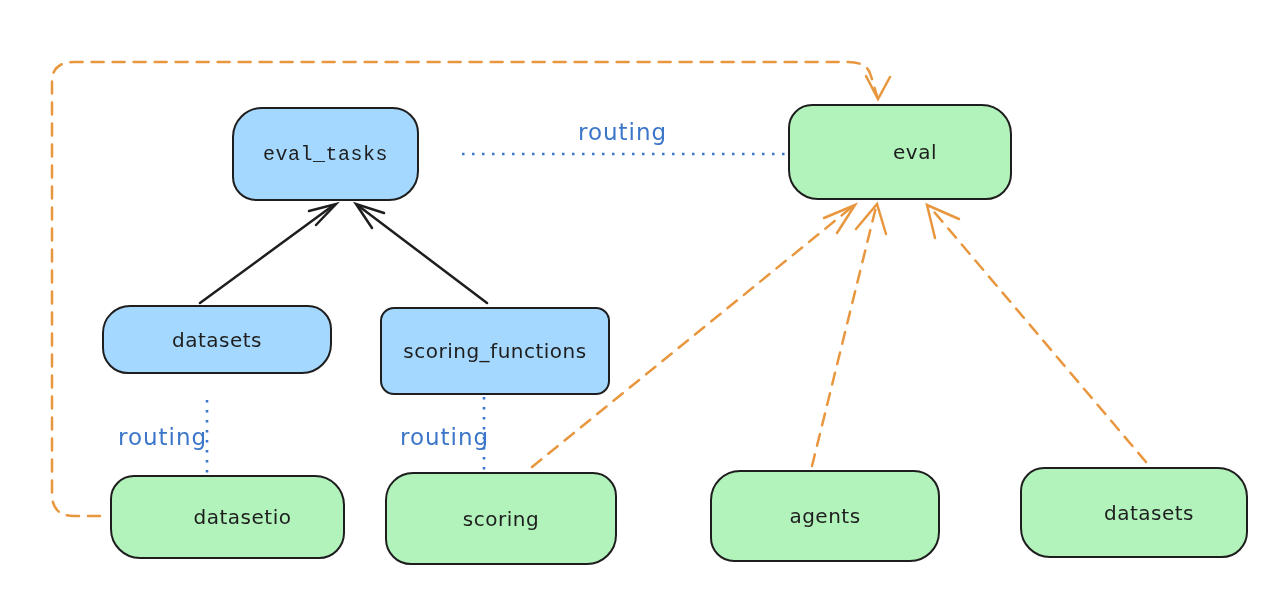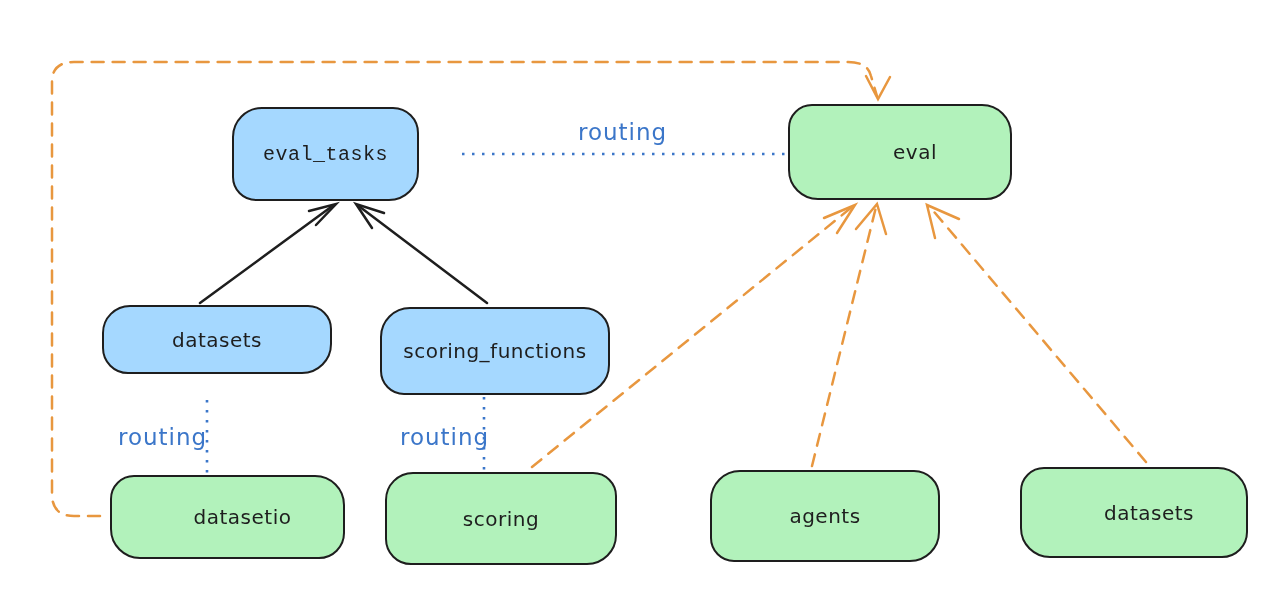--- a/index.html
+++ b/index.html
@@ -36,21 +36,21 @@
   }
   .node.blue  { background: var(--blue-fill, #a5d8ff); }
   .node.green { background: var(--green-fill, #b2f2bb); }
   .r1 { border-radius: 30px 26px 30px 24px; }
   .r2 { border-radius: 24px 30px 26px 30px; padding-left: 30px; }
   .r3 { border-radius: 28px 24px 30px 26px; }
 
   #node-eval_tasks        { left: 232px; top: 107px; width: 187px; height: 94px; font-family: Liberation Mono, monospace; }
   #node-eval              { left: 788px; top: 104px; width: 224px; height: 96px; }
   #node-datasets          { left:  102px; top: 305px; width: 230px; height: 69px; }
-  #node-scoring_functions { left: 380px; top: 307px; width: 230px; height: 88px; }
+  #node-scoring_functions { left: 380px; top: 307px; width: 230px; height: 88px; border-radius: 14px; }
   #node-datasetio         { left:  110px; top: 475px; width: 235px; height: 84px; }
   #node-scoring           { left: 385px; top: 472px; width: 232px; height: 93px; }
   #node-agents            { left: 710px; top: 470px; width: 230px; height: 92px; }
   #node-inference         { left: 1020px; top: 467px; width: 228px; height: 91px; }
 
   .edge-label {
     position: absolute;
     z-index: 3;
     color: var(--routing-blue, #3b76c9);
     font-size: 23px;

